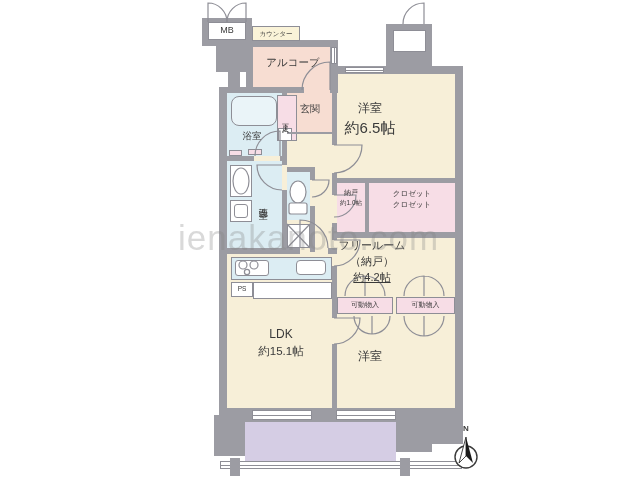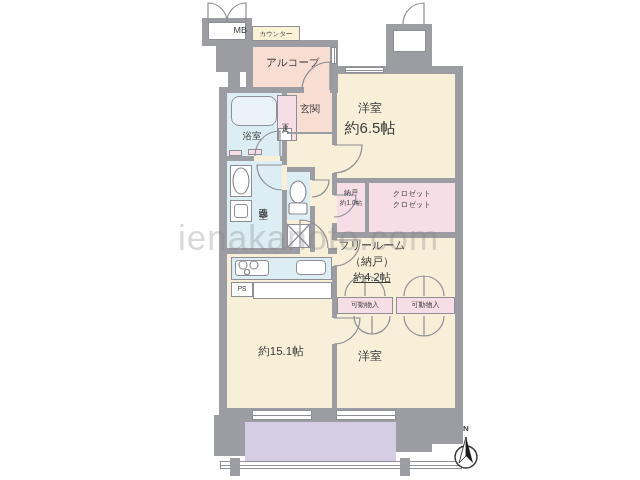--- a/index.html
+++ b/index.html
@@ -124,37 +124,38 @@
       <circle cx="254" cy="265" r="4" fill="#ffffff"></circle>
       <circle cx="247" cy="272" r="2.6" fill="#ffffff"></circle>
     </g>
     <g>
       <circle cx="466" cy="457" r="11" fill="#ffffff" stroke="#3a3a3a" stroke-width="1.4"></circle>
       <polygon points="466,437 473,463 466,456" fill="#1a1a1a"></polygon>
       <polygon points="466,437 459,463 466,456" fill="#ffffff" stroke="#1a1a1a" stroke-width="0.8"></polygon>
     </g>
   </svg>
 
-  <div class="lbl" style="left:207px;top:25px;width:40px;font-size:9px;text-align:right;">MB</div>
+  <div class="lbl" style="left:207px;top:25px;width:40px;font-size:9px;">MB</div>
   <div class="lbl" style="left:252px;top:30px;width:48px;font-size:6.5px;">カウンター</div>
   <div class="lbl" style="left:255px;top:56px;width:76px;font-size:10.5px;">アルコーブ</div>
   <div class="lbl" style="left:289px;top:103px;width:42px;font-size:10px;">玄関</div>
   <div class="lbl vert" style="left:281px;top:99px;height:40px;font-size:7px;">下足入</div>
   <div class="lbl" style="left:227px;top:131px;width:50px;font-size:9.5px;">浴室</div>
   <div class="lbl vert" style="left:258px;top:172px;height:60px;font-size:9px;">洗面室</div>
   <div class="lbl" style="left:320px;top:102px;width:100px;font-size:12px;">洋室</div>
   <div class="lbl" style="left:320px;top:119px;width:100px;font-size:15px;">約6.5帖</div>
   <div class="lbl" style="left:333px;top:189px;width:36px;font-size:7px;">納戸</div>
   <div class="lbl" style="left:332px;top:199px;width:38px;font-size:6.5px;">約1.0帖</div>
   <div class="lbl" style="left:370px;top:190px;width:84px;font-size:7.5px;">クロゼット</div>
   <div class="lbl" style="left:370px;top:201px;width:84px;font-size:7.5px;">クロゼット</div>
   <div class="lbl" style="left:322px;top:255px;width:100px;font-size:11px;">（納戸）</div>
   <div class="lbl" style="left:322px;top:239px;width:100px;font-size:11px;">フリールーム</div>
   <div class="lbl" style="left:322px;top:271px;width:100px;font-size:11px;text-decoration:underline;">約4.2帖</div>
   <div class="lbl" style="left:337px;top:301px;width:56px;font-size:7px;">可動物入</div>
   <div class="lbl" style="left:396px;top:301px;width:59px;font-size:7px;">可動物入</div>
+  <div class="lbl" style="left:231px;top:328px;width:100px;font-size:12px;">LDK</div>
   <div class="lbl" style="left:231px;top:345px;width:100px;font-size:11.5px;">約15.1帖</div>
   <div class="lbl" style="left:320px;top:350px;width:100px;font-size:12px;">洋室</div>
   <div class="lbl" style="left:231px;top:285px;width:22px;font-size:6.5px;">PS</div>
   <div class="lbl" style="left:460px;top:424px;width:12px;font-size:8px;font-weight:bold;">N</div>
 
   <div class="watermark" style="left:178px;top:218px;">ienakanoto.com</div>
 </div>
 
 </body></html>

